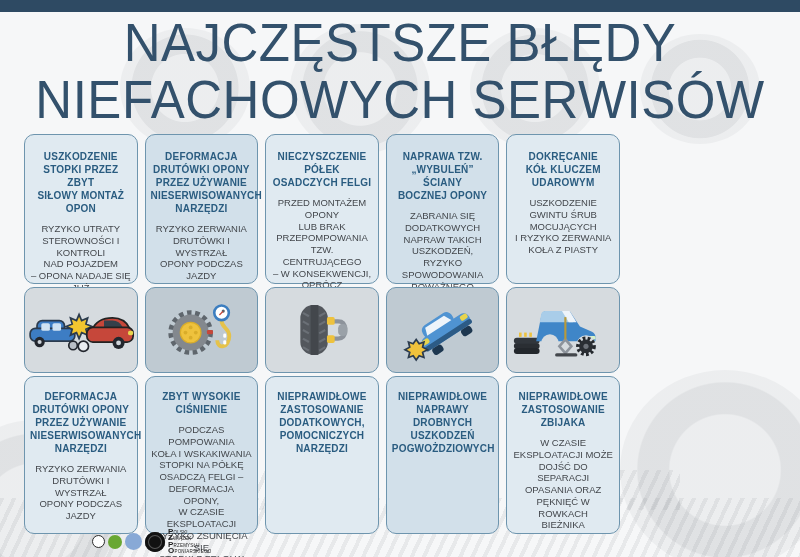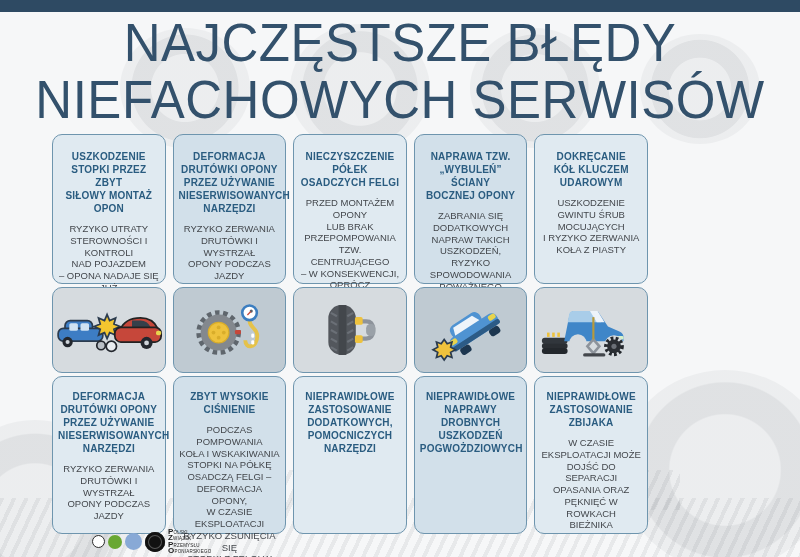--- a/index.html
+++ b/index.html
@@ -24,21 +24,21 @@
   
   .topbar{position:absolute;left:0;top:0;width:800px;height:12px;background:#2e4a63;z-index:2;}
   .title{
     position:absolute;left:0;top:14px;width:800px;text-align:center;z-index:2;
     color:#33516c;font-size:51px;line-height:1.08;font-weight:400;
     letter-spacing:.5px;transform:scaleY(1.04);transform-origin:top center;
   }
   
   .grid{
     position:absolute;left:24px;top:134px;width:596px;z-index:2;
-    display:flex;gap:7px;margin-left:28px;
+    display:flex;gap:7px;
   }
   .column{flex:1;display:flex;flex-direction:column;gap:3px;min-width:0;}
   .card{
     box-sizing:border-box;border:1px solid #6e95ae;border-radius:10px;
     background:#e0eaf1;text-align:center;padding:15px 5px 4px;
   }
   .card.top{height:150px;}
   .card.bottom{height:158px;padding-top:13px;}
   .iconband{
     box-sizing:border-box;height:86px;border:1px solid #6e95ae;border-radius:10px;

